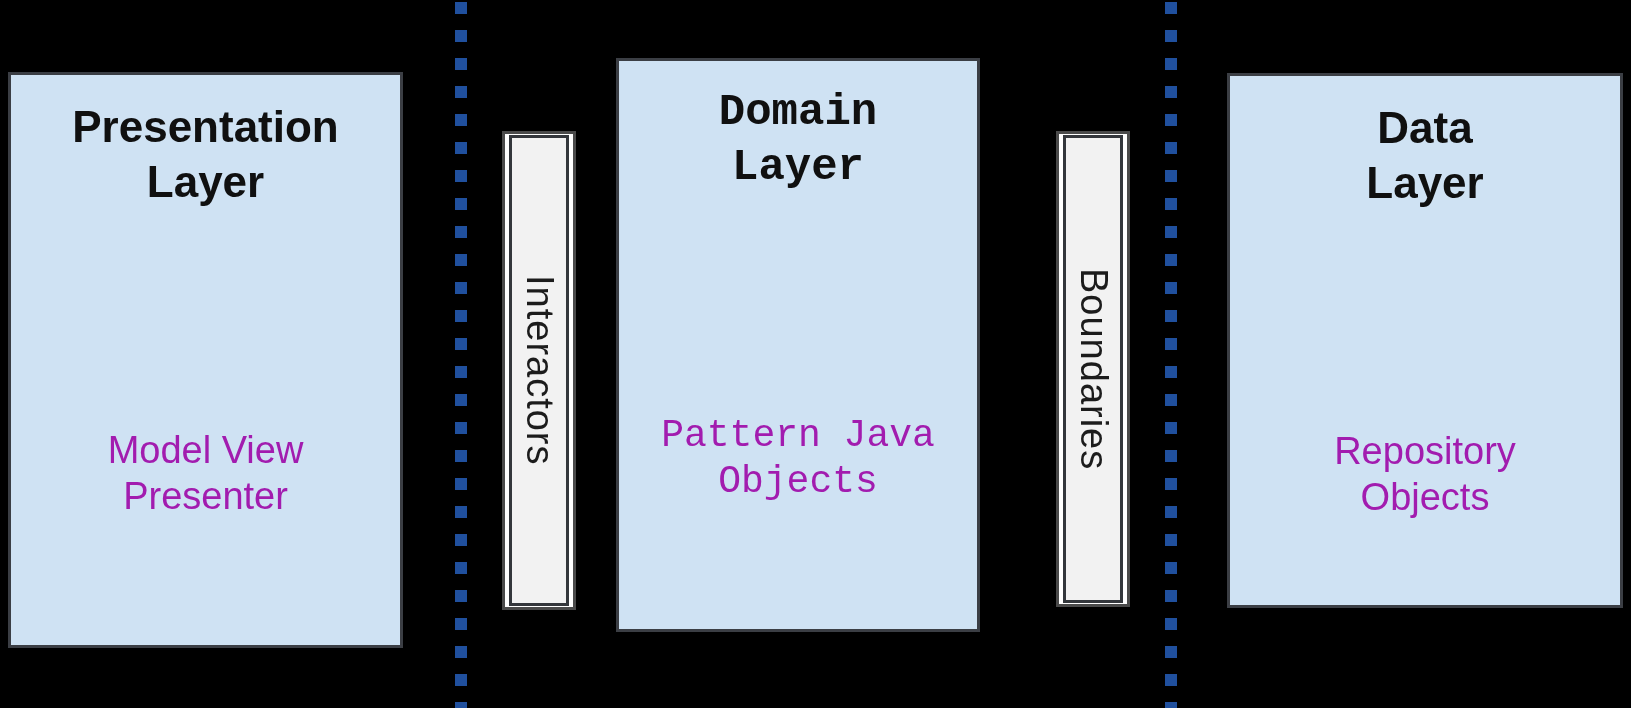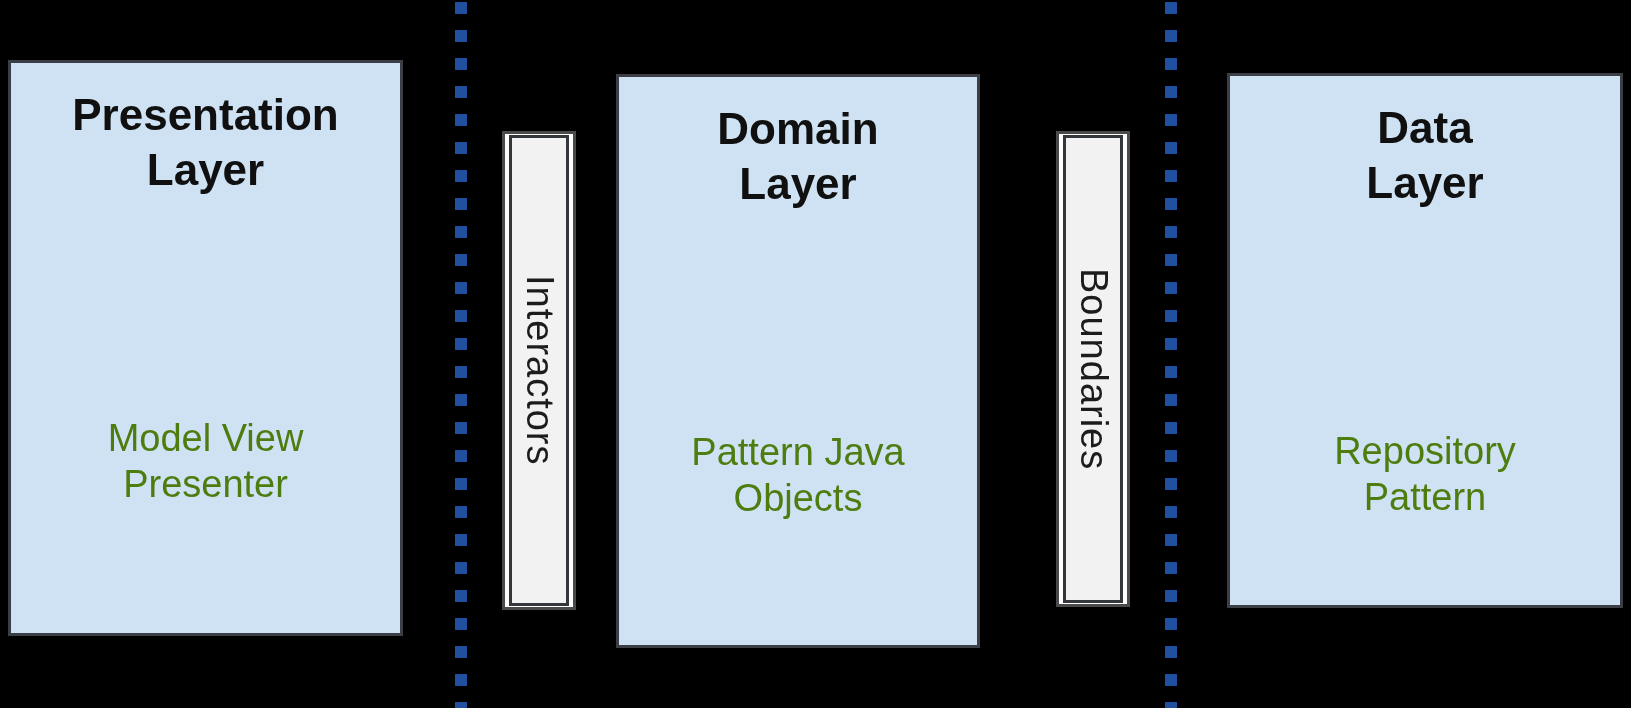--- a/index.html
+++ b/index.html
@@ -34,25 +34,25 @@
   }
   .layer-box .box-subtitle {
     position: absolute;
     left: 0;
     top: 352px;
     width: 100%;
     text-align: center;
     font-size: 38px;
     line-height: 46px;
     font-weight: normal;
-    color: #4d7c0f;
+    color: #a21caf;
     white-space: pre-line;
   }
-  .box-presentation { left: 8px;    top: 60px; width: 395px; height: 576px; }
-  .box-domain       { left: 616px;  top: 74px; width: 364px; height: 574px; }
+  .box-presentation { left: 8px;    top: 72px; width: 395px; height: 576px; }
+  .box-domain       { left: 616px;  top: 58px; width: 364px; height: 574px; font-family: Liberation Mono, monospace; }
   .box-data         { left: 1227px; top: 73px; width: 396px; height: 535px; }
 
   
   .vbar {
     position: absolute;
   }
   .vbar .vbar-back {
     position: absolute;
     box-sizing: border-box;
     left: 0; top: 0;
@@ -129,16 +129,16 @@
     <div class="vbar-back"></div>
     <div class="vbar-main">
       <span class="vbar-label">Boundaries</span>
     </div>
   </div>
 
   <div class="layer-box box-data">
     <div class="box-title">Data
 Layer</div>
     <div class="box-subtitle">Repository
-Pattern</div>
+Objects</div>
   </div>
 
 </div>
 
 </body></html>

